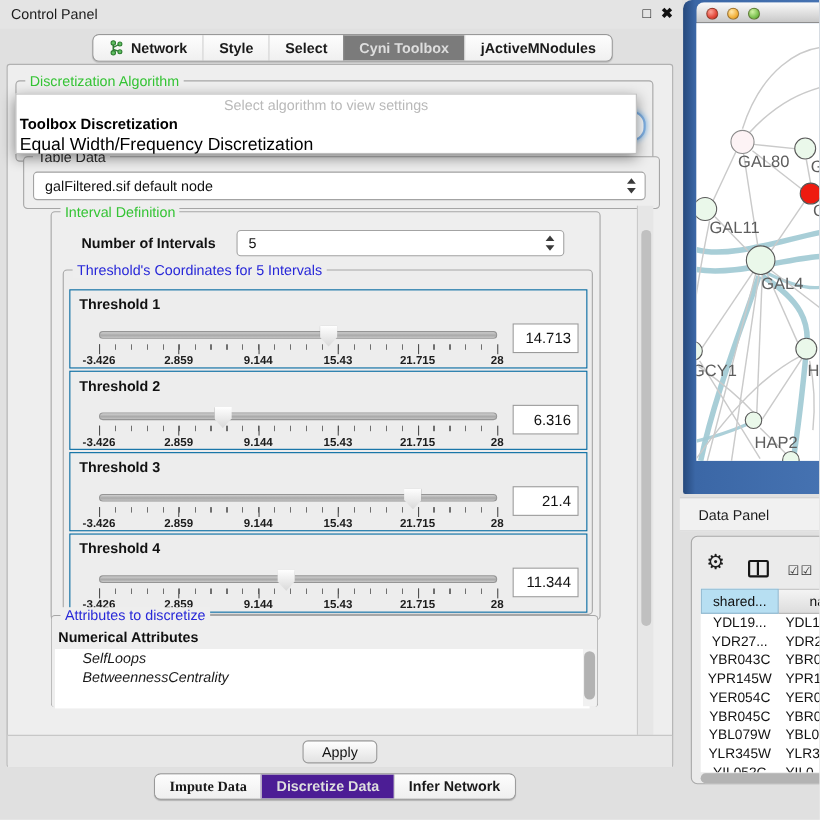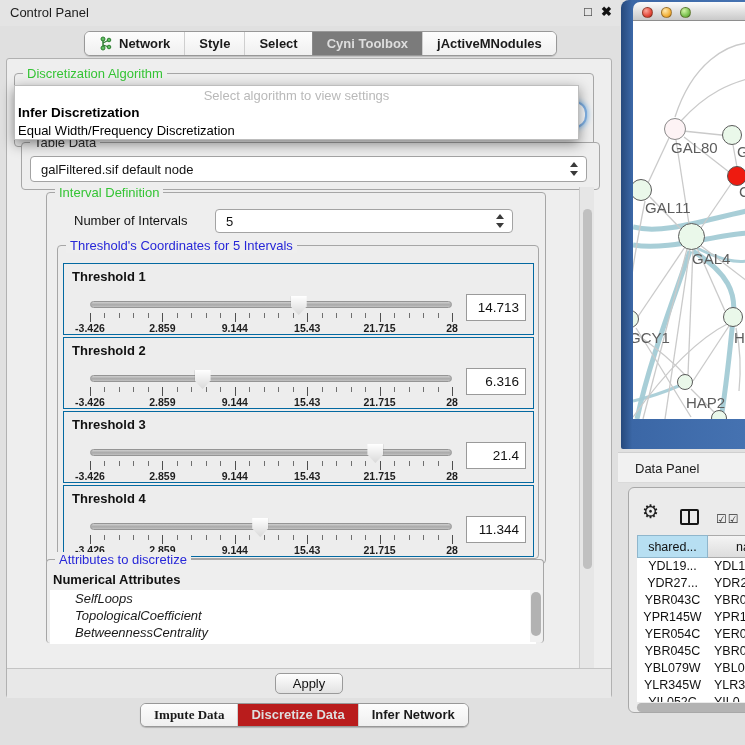--- a/index.html
+++ b/index.html
@@ -42,21 +42,21 @@
   .stepper:before, .stepper:after { content:""; position:absolute; left:0; border-left:4.5px solid transparent; border-right:4.5px solid transparent; }
   .stepper:before { top:0; border-bottom:5px solid #3a3a3a; }
   .stepper:after  { bottom:0; border-top:5px solid #3a3a3a; }
   .combo.focusring { border:2px solid #7fb0e4; box-shadow:0 0 5px 1px #93c4ef; background:#f6fafd; border-radius:12px; }
 
   
   .popup { position:absolute; left:7px; top:26px; width:565px; height:55px; background:#ffffff;
            border:1px solid #bdbdbd; box-shadow:0 4px 12px rgba(0,0,0,.45); z-index:30; }
   .popup .hint { position:absolute; top:2px; left:0; width:100%; text-align:center; color:#b9b9b9; font-size:13px; }
   .popup .opt1 { position:absolute; top:19px; left:3px; font-size:13.5px; font-weight:bold; color:#000; }
-  .popup .opt2 { position:absolute; top:37px; left:3px; font-size:13px; color:#000; }
+  .popup .opt2 { position:absolute; top:37px; left:3px; font-size:16px; color:#000; }
 
   
   .tpanel { position:absolute; left:5px; width:471px; height:72px; border:1px solid #0369a1; background:#ededed; }
   .tlabel { position:absolute; left:8px; top:5px; font-size:13px; font-weight:bold; color:#111; }
   .rail { position:absolute; left:26px; top:37px; width:362px; height:7px; border:1px solid #959595;
           border-radius:4px; background:linear-gradient(#cfcfcf,#a9a9a9 55%,#c2c2c2); }
   .thumb { position:absolute; top:-6px; width:16px; height:19px; margin-left:-8px;
            background:linear-gradient(#ffffff,#d9d9d9);
            clip-path:polygon(0 0,100% 0,100% 55%,50% 100%,0 55%);
            filter:drop-shadow(0 0 1px #707070); }
@@ -88,21 +88,21 @@
               background:linear-gradient(#fefefe,#e2e2e2); border:1px solid #9a9a9a; border-radius:5px;
               font-size:13px; color:#111; text-align:center; line-height:19px; }
 
   
   .bottomtabs { position:absolute; left:140px; top:703px; height:24px; display:flex;
                 border:1px solid #989898; border-radius:6px; overflow:hidden; background:#fbfbfb;
                 box-shadow:0 1px 1px rgba(0,0,0,.2); }
   .bottomtabs .tab { padding:0 13px; font-size:13px; font-weight:bold; color:#1a1a1a;
                      line-height:22px; background:linear-gradient(#fdfdfd,#efefef); border-left:1px solid #cfcfcf; white-space:nowrap; }
   .bottomtabs .tab:first-child { border-left:none;font-family:Liberation Serif, serif; }
-  .bottomtabs .tab.sel { background:#b91c1c; color:#dedede; }
+  .bottomtabs .tab.sel { background:#4c1d95; color:#dedede; }
 
   
   .netframe { position:absolute; left:621px; top:0; width:124px; height:449px;
               background:linear-gradient(90deg,#26497c 0%,#3b67a6 9%,#4572b1 100%);
               border-top-left-radius:8px; border-bottom-left-radius:2px; }
   .nettitle { position:absolute; left:12px; top:2px; width:112px; height:19px;
               background:linear-gradient(#fbfbfb,#c9c9c9); border-top-left-radius:7px;
               border-bottom:1px solid #8e8e8e; }
   .light { position:absolute; top:4.5px; width:11px; height:11px; border-radius:50%; border:1px solid rgba(60,40,20,.45); }
   .light.red    { left:9px;  background:radial-gradient(circle at 35% 30%,#fba79a,#e3493b 60%,#b5271c); }
@@ -185,35 +185,35 @@
 
     <div class="group" style="left:7px; top:14px; width:580px; height:74px;">
       <span class="gtitle green">Discretization Algorithm</span>
       <div class="combo focusring" style="left:8px; top:27px; width:564px; height:27px;">
         <span class="stepper"></span>
       </div>
     </div>
 
     <div class="popup">
       <div class="hint">Select algorithm to view settings</div>
-      <div class="opt1">Infer Discretization</div>
+      <div class="opt1">Toolbox Discretization</div>
       <div class="opt2">Equal Width/Frequency Discretization</div>
     </div>
 
     <div class="group" style="left:14px; top:83px; width:579px; height:48px;">
       <span class="gtitle dark">Table Data</span>
       <div class="combo" style="left:8px; top:13px; width:557px; height:26px;">
         <span class="ctext">galFiltered.sif default node</span>
         <span class="stepper"></span>
       </div>
     </div>
 
     <div class="group" style="left:39px; top:133px; width:500px; height:372px;">
       <span class="gtitle green">Interval Definition</span>
-      <span style="position:absolute; left:27px; top:20px; font-size:13px; font-weight:normal; color:#111;">Number of Intervals</span>
+      <span style="position:absolute; left:27px; top:20px; font-size:13px; font-weight:bold; color:#111;">Number of Intervals</span>
       <div class="combo" style="left:168px; top:16px; width:298px; height:24px;">
         <span class="ctext">5</span>
         <span class="stepper"></span>
       </div>
 
       <div class="group" style="left:10px; top:52px; width:482px; height:314px; background:#ededed;">
         <span class="gtitle blue">Threshold's Coordinates for 5 Intervals</span>
 
         <div class="tpanel" style="top:17px;">
           <span class="tlabel">Threshold 1</span>
@@ -311,21 +311,20 @@
           <div class="valbox">11.344</div>
         </div>
       </div>
     </div>
 
     <div class="group" style="left:39px; top:500px; width:498px; height:84px; border-bottom:none;">
       <span class="gtitle blue">Attributes to discretize</span>
       <span style="position:absolute; left:6px; top:12px; font-size:13px; font-weight:bold; color:#111;">Numerical Attributes</span>
       <div class="attrlist" style="top:30px; height:54px;">
         <div class="item">SelfLoops</div>
-        <div class="item">TopologicalCoefficient</div>
         <div class="item">BetweennessCentrality</div>
       </div>
       <div class="alscroll" style="top:30px; height:52px;">
           <span class="th"></span>
         </div>
     </div>
 
     <div class="vscroll">
         <span class="th"></span>
       </div>

